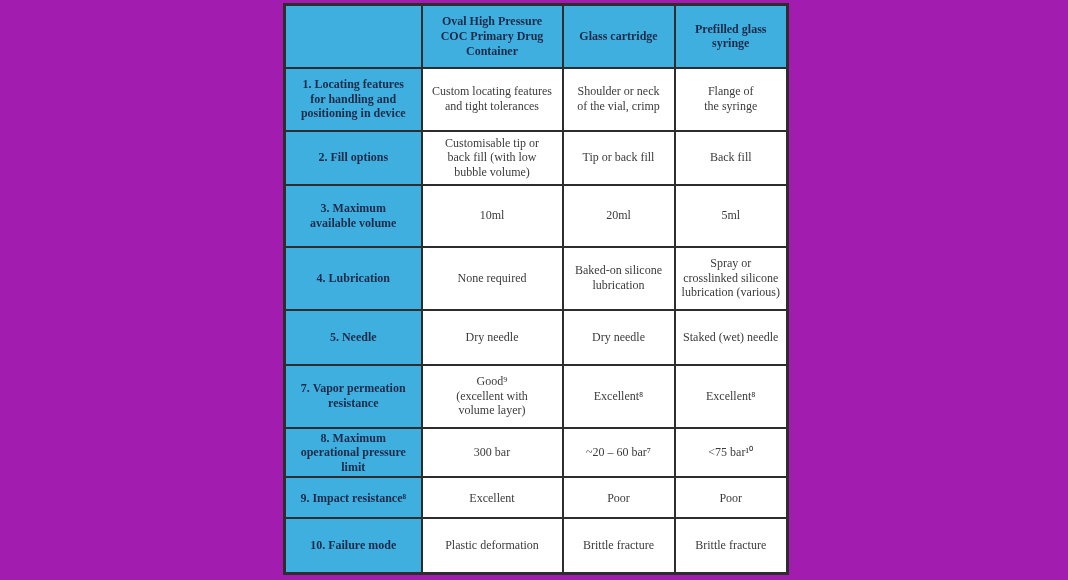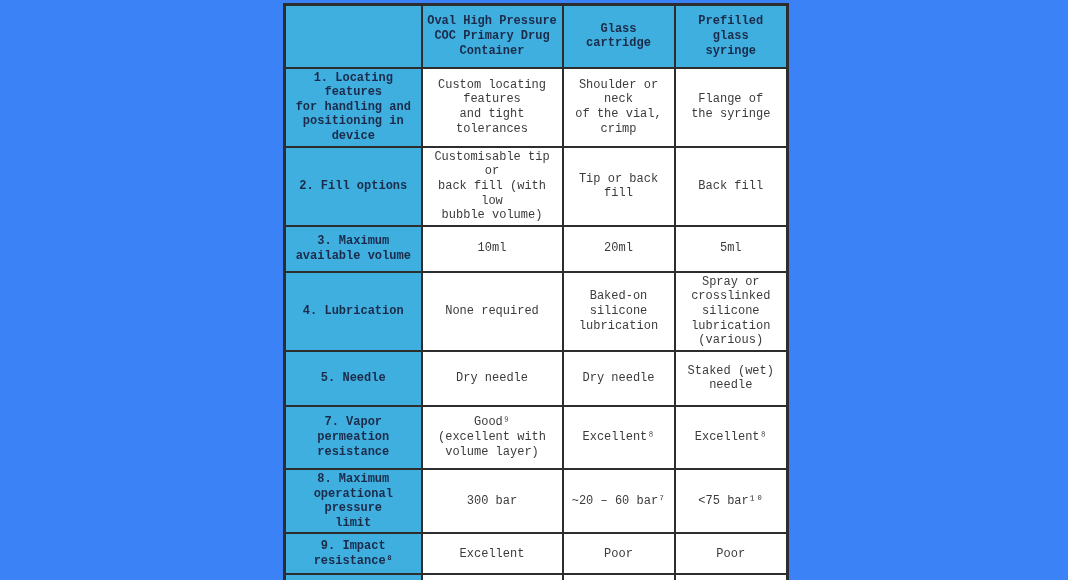--- a/index.html
+++ b/index.html
@@ -1,23 +1,23 @@
 <!DOCTYPE html>
 <html><head>
 <meta charset="utf-8">
 <style>
   * { margin: 0; padding: 0; box-sizing: border-box; }
   html, body { background: #ffffff; }
   .page {
     position: relative;
     width: 1068px;
     height: 580px;
-    background: #3b82f6;
+    background: #a21caf;
     overflow: hidden;
-    font-family: Liberation Mono, monospace;
+    font-family: Liberation Serif, serif;
   }
   table.comparison {
     position: absolute;
     left: 283px;
     top: 3px;
     width: 503px;
     border-collapse: collapse;
     table-layout: fixed;
     border: 3px solid #2d2d2d;
   }
@@ -83,21 +83,21 @@
 the syringe</td>
       </tr>
       <tr style="height:54px">
         <td class="row-head">2. Fill options</td>
         <td class="body-cell">Customisable tip or
 back fill (with low
 bubble volume)</td>
         <td class="body-cell">Tip or back fill</td>
         <td class="body-cell">Back fill</td>
       </tr>
-      <tr style="height:46px">
+      <tr style="height:62px">
         <td class="row-head">3. Maximum
 available volume</td>
         <td class="body-cell">10ml</td>
         <td class="body-cell">20ml</td>
         <td class="body-cell">5ml</td>
       </tr>
       <tr style="height:63px">
         <td class="row-head">4. Lubrication</td>
         <td class="body-cell">None required</td>
         <td class="body-cell">Baked-on silicone

